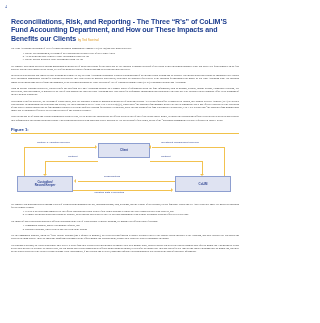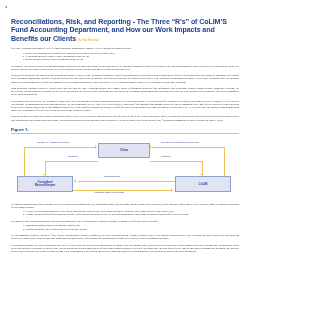--- a/index.html
+++ b/index.html
@@ -48,21 +48,21 @@
         font-size:2.5px;line-height:2.8px;color:#2a3f8f;white-space:nowrap;}
 </style>
 </head>
 <body>
 
 <div class="page">
 
   <div class="corner-mark">4</div>
 
   <h1 class="title">
-    <span>Reconciliations, Risk, and Reporting - The Three “R’s” of CoLIM’S Fund Accounting Department, and How our Work Impacts and Benefits our Clients</span>
+    <span>Reconciliations, Risk, and Reporting - The Three “R’s” of CoLIM’S Fund Accounting Department, and How our These Impacts and Benefits our Clients</span>
     <span class="byline">by Ted Swetnal</span>
   </h1>
 
   <p class="body">The Fund Accounting Department of City of London Investment Management Company Ltd (CoLIM) has three main objectives:</p>
 
   <ol class="lst">
     <li>Provide Due Management, Oversight of the Custodian and Record Keeper of our Clients’ Assets</li>
     <li>Act as an Internal Risk Control to Other Departments within CoLIM</li>
     <li>Provide Internal Reports to Other Departments within CoLIM</li>
   </ol>

